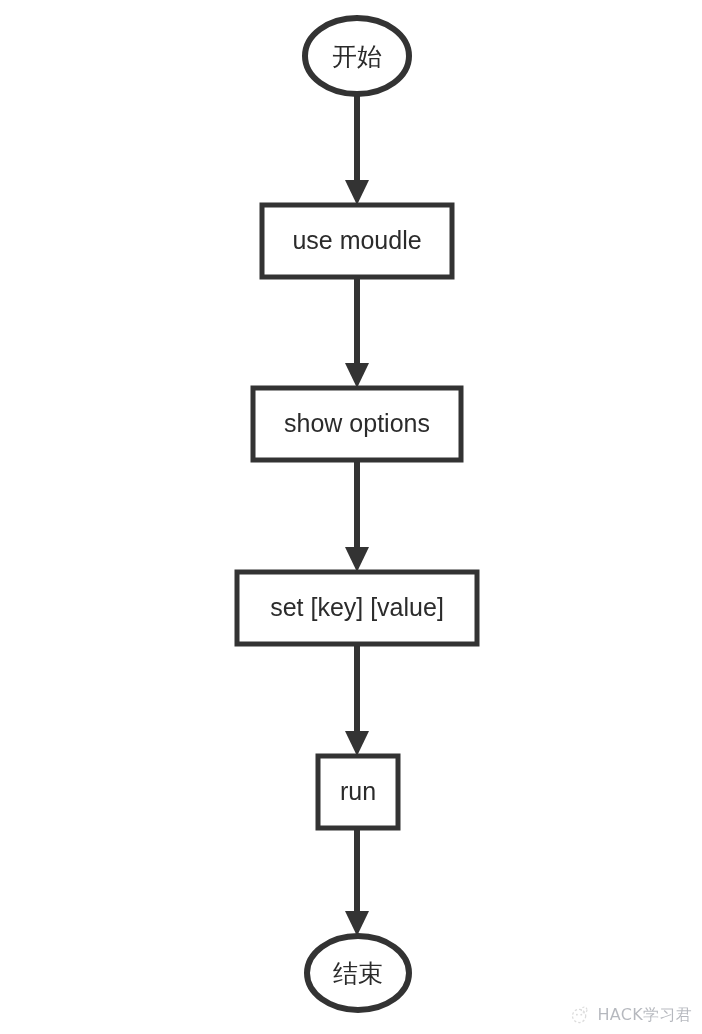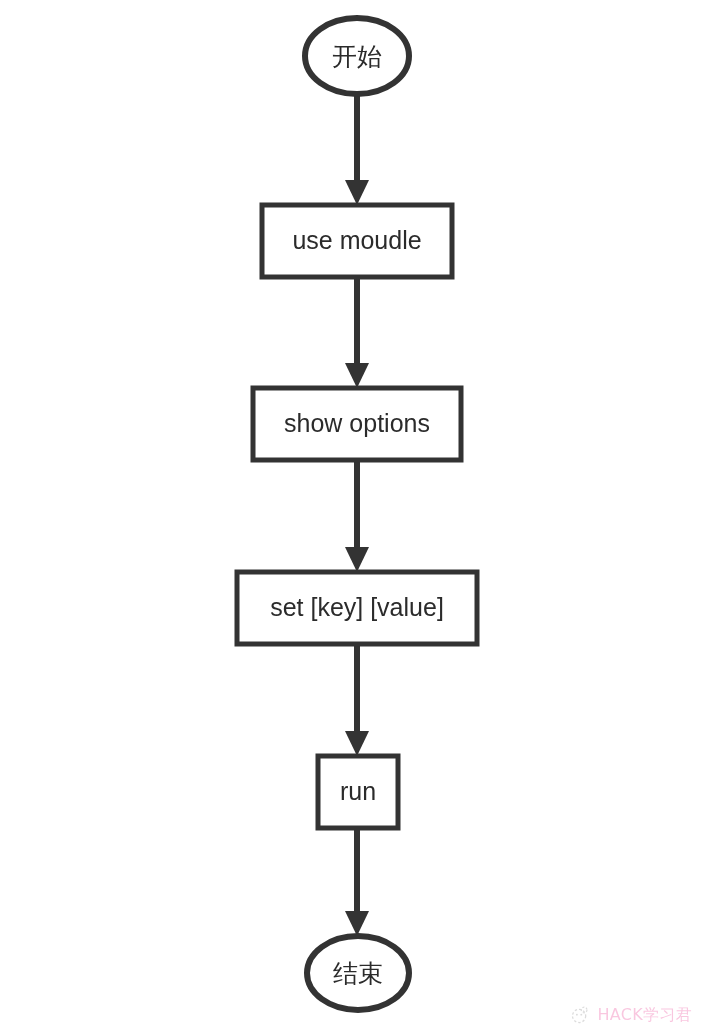--- a/index.html
+++ b/index.html
@@ -64,21 +64,21 @@
     bottom: 8px;
     display: flex;
     align-items: center;
     gap: 7px;
     opacity: 0.30;
     pointer-events: none;
   }
   #watermark .wm-text {
     font-family: "DejaVu Sans", "Liberation Sans", sans-serif;
     font-size: 16px;
-    color: #ec4899;
+    color: #0f172a;
     letter-spacing: 0.3px;
     white-space: nowrap;
   }
   #watermark .wm-logo {
     width: 22px;
     height: 22px;
     flex: 0 0 auto;
   }
 </style>
 </head>

